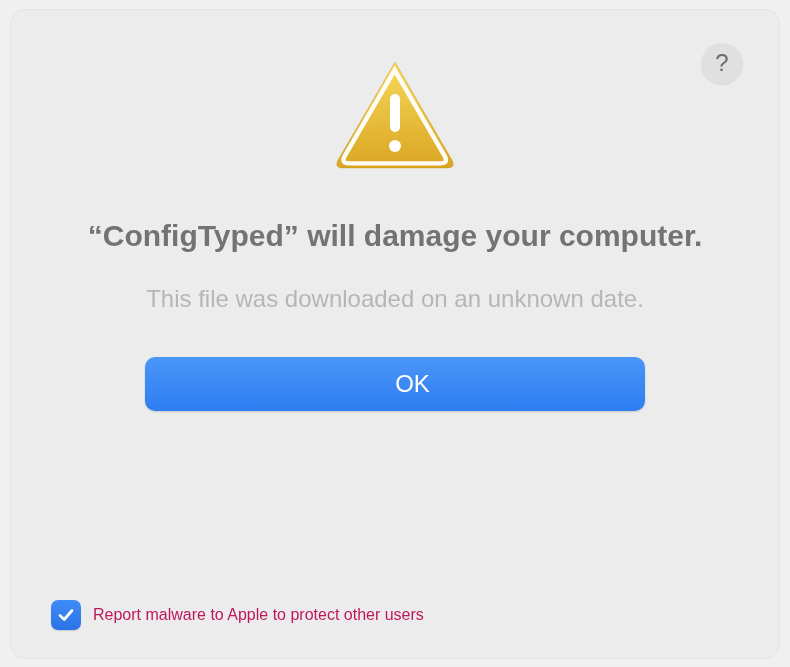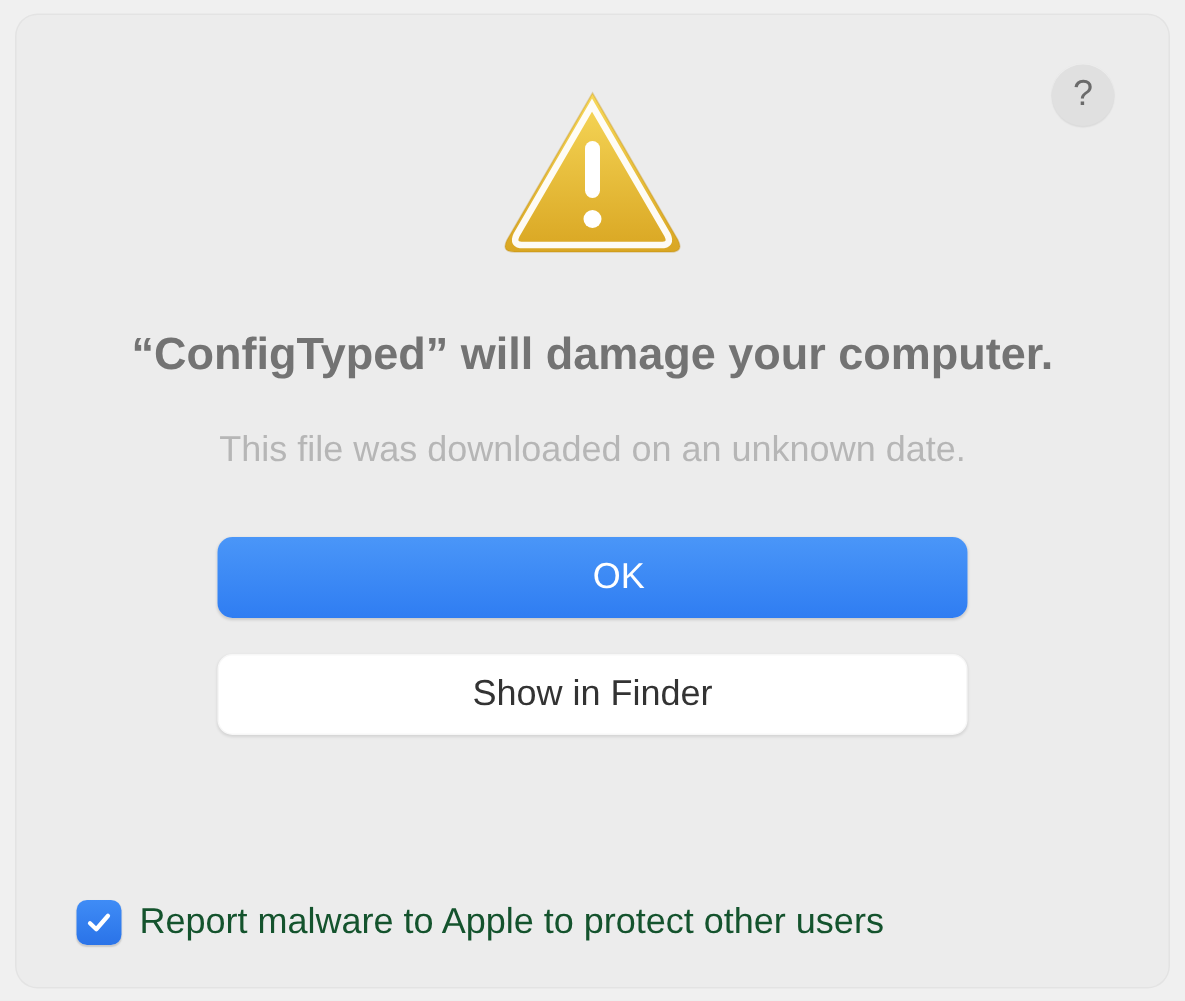--- a/index.html
+++ b/index.html
@@ -103,22 +103,22 @@
       border-radius: 7px;
       background: linear-gradient(180deg, #3f8cf6 0%, #2a73e8 100%);
       display: flex;
       align-items: center;
       justify-content: center;
       cursor: pointer;
       box-shadow: 0 1px 1px rgba(0,0,0,0.15);
       flex-shrink: 0;
     }
     .checkbox-label {
-      font-size: 24px;
-      color: #14532d;
+      font-size: 16px;
+      color: #be185d;
     }
     .content-layer { position: relative; z-index: 1; display:flex; flex-direction:column; align-items:center; width:100%; }
   </style>
 </head>
 <body>
 
 <div class="dialog">
 
   <button class="help-button">
     <span>?</span>
@@ -140,21 +140,20 @@
         <circle cx="65" cy="90" r="6" fill="#ffffff"></circle>
       </svg>
     </div>
 
     <div class="title">“ConfigTyped” will damage your computer.</div>
 
     <div class="subtitle">This file was downloaded on an unknown date.</div>
 
     <div class="buttons">
       <button class="btn btn-primary">OK</button>
-      <button class="btn btn-secondary">Show in Finder</button>
     </div>
 
   </div>
 
   <div class="checkbox-row">
     <div class="checkbox">
       <svg width="20" height="20" viewBox="0 0 20 20">
         <path d="M4 10.5 L8.2 14.5 L16 5.5" stroke="#ffffff" stroke-width="2.8" fill="none" stroke-linecap="round" stroke-linejoin="round"></path>
       </svg>
     </div>

